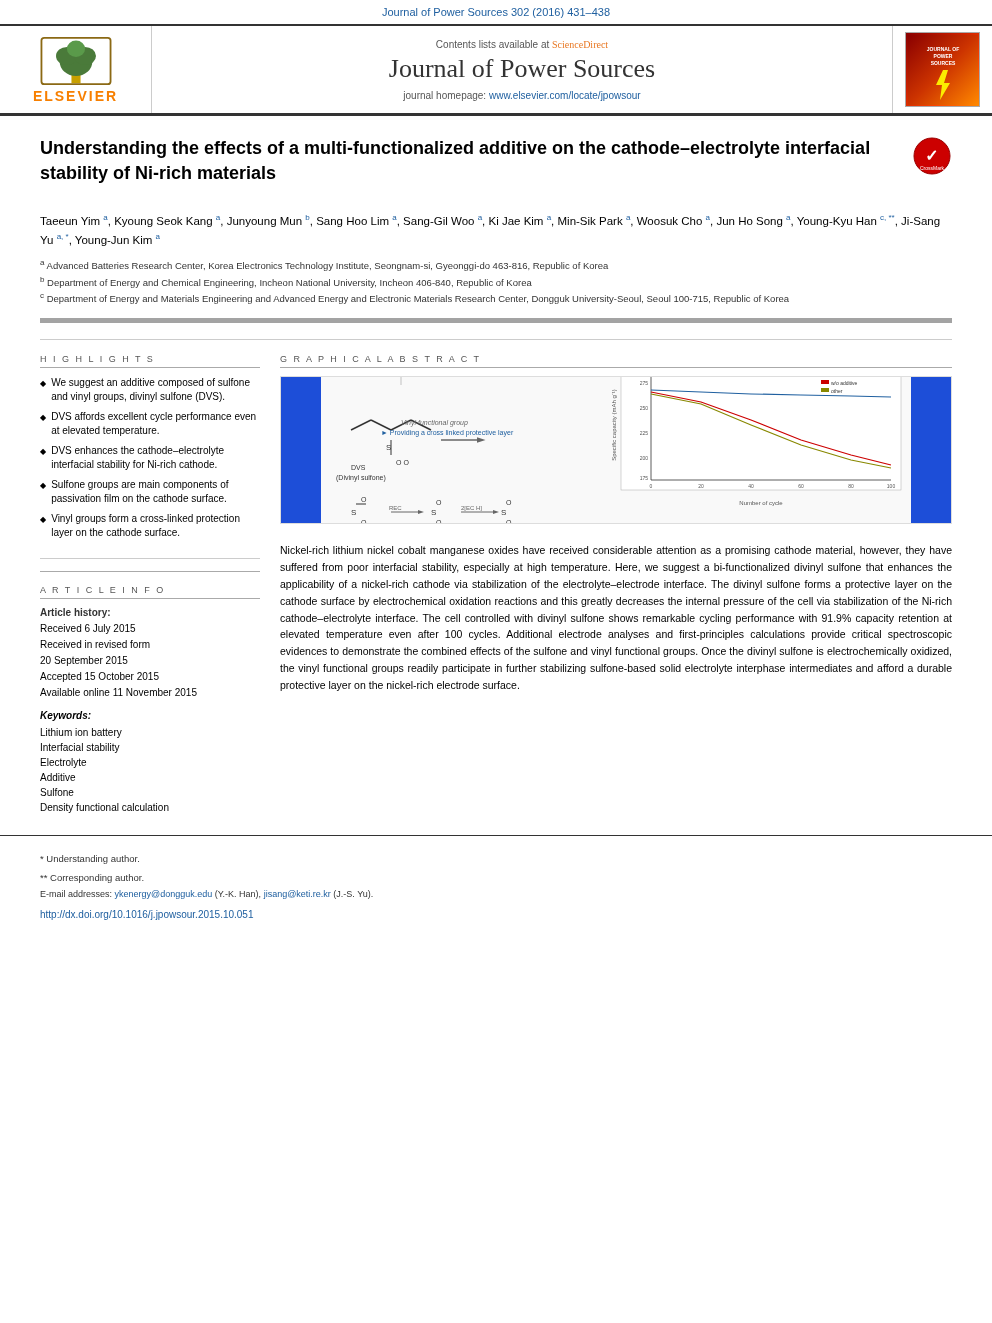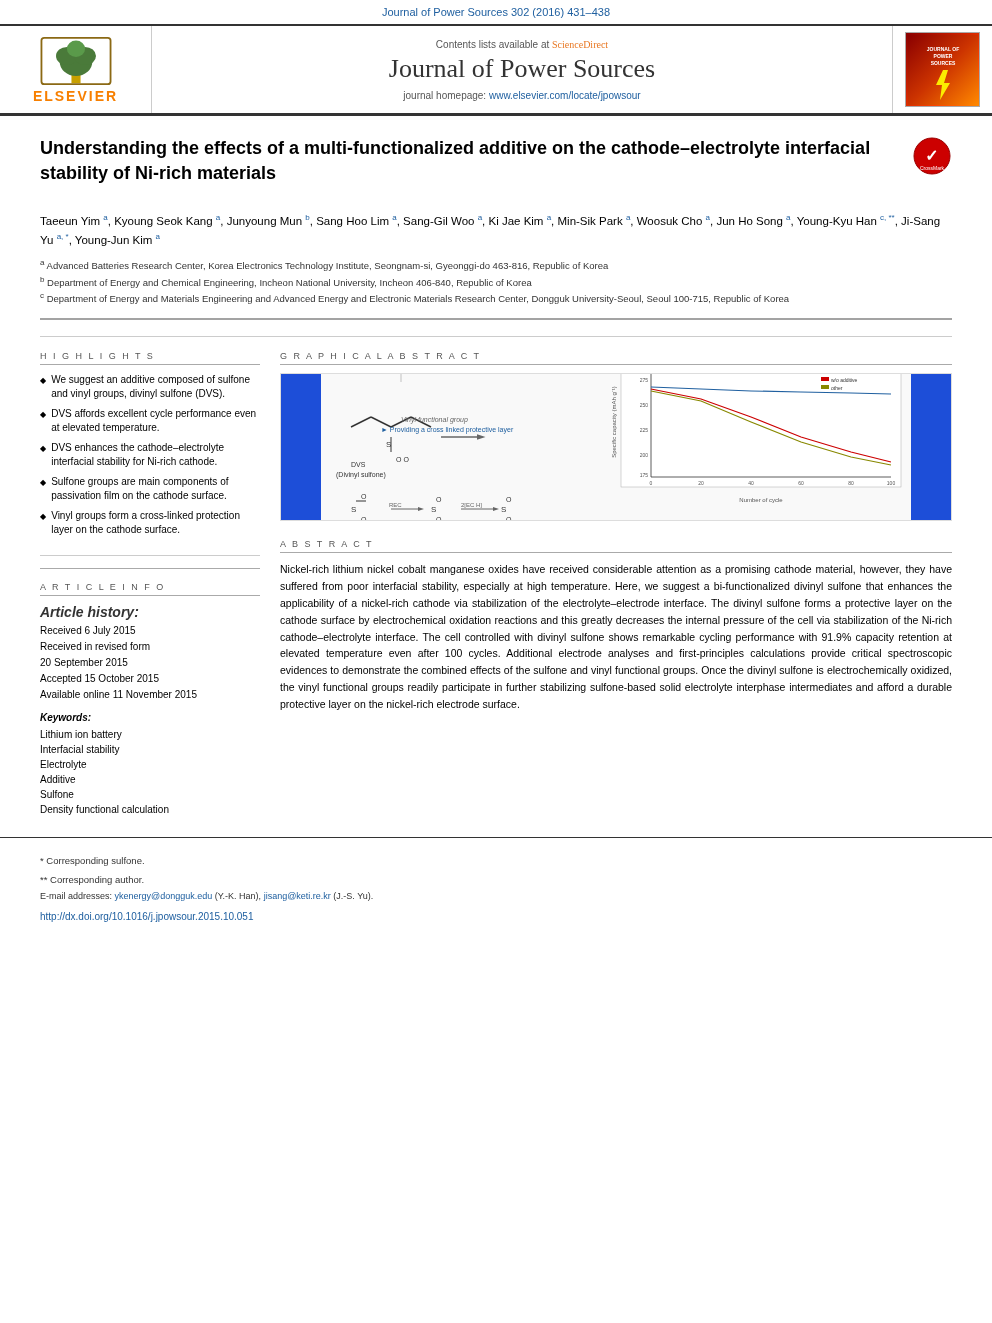--- a/index.html
+++ b/index.html
@@ -155,21 +155,21 @@
       vertical-align: super;
       color: #2060a0;
     }
 
     
     .affiliations {
       font-size: 9.5px;
       color: #333;
       line-height: 1.5;
       margin-bottom: 16px;
-      border-bottom: 2px solid #a3a3a3;
+      border-bottom: 5px solid #a3a3a3;
       padding-bottom: 12px;
     }
 
     
     .two-col {
       display: flex;
       gap: 20px;
       border-top: 1px solid #ccc;
       padding-top: 14px;
     }
@@ -228,22 +228,21 @@
       position: relative;
       overflow: hidden;
     }
 
     
     .article-info {
       border-top: 1px solid #aaa;
       padding-top: 13px;
     }
     .article-info-label {
-      font-size: 14px;
-      font-style: italic;
+      font-size: 10px;
       font-weight: bold;
       color: #333;
       margin-bottom: 4px;
     }
     .article-info-date {
       font-size: 10px;
       color: #000;
       margin-bottom: 2px;
       line-height: 1.4;
     }
@@ -549,31 +548,30 @@
               <text x="160" y="25" font-size="8" fill="#333">S</text>
               <text x="165" y="35" font-size="7" fill="#333">O</text>
 
               <text x="250" y="45" font-size="7" fill="#333">ΔH° = −113.8 kcal mol⁻¹</text>
             </g>
           </svg>
         </div>
       </div>
 
       <div class="abstract-section">
-        <div class="section-header">A B S T R A C T</div>
         <p class="abstract-text">Nickel-rich lithium nickel cobalt manganese oxides have received considerable attention as a promising cathode material, however, they have suffered from poor interfacial stability, especially at high temperature. Here, we suggest a bi-functionalized divinyl sulfone that enhances the applicability of a nickel-rich cathode via stabilization of the electrolyte–electrode interface. The divinyl sulfone forms a protective layer on the cathode surface by electrochemical oxidation reactions and this greatly decreases the internal pressure of the cell via stabilization of the Ni-rich cathode–electrolyte interface. The cell controlled with divinyl sulfone shows remarkable cycling performance with 91.9% capacity retention at elevated temperature even after 100 cycles. Additional electrode analyses and first-principles calculations provide critical spectroscopic evidences to demonstrate the combined effects of the sulfone and vinyl functional groups. Once the divinyl sulfone is electrochemically oxidized, the vinyl functional groups readily participate in further stabilizing sulfone-based solid electrolyte interphase intermediates and afford a durable protective layer on the nickel-rich electrode surface.</p>
       </div>
 
     </div>
   </div>
 </div>
 
 <div class="footer">
   <div class="footer-note">
-    <span>* Corresponding sulfone.</span>
+    <span>* Understanding author.</span>
   </div>
   <div class="footer-note">
     <span>** Corresponding author.</span>
   </div>
   <div class="footer-email">
     <span>E-mail addresses: </span>
     <a href="#">ykenergy@dongguk.edu</a>
     <span>(Y.-K. Han),</span>
     <span> </span>
     <a href="#">jisang@keti.re.kr</a>

